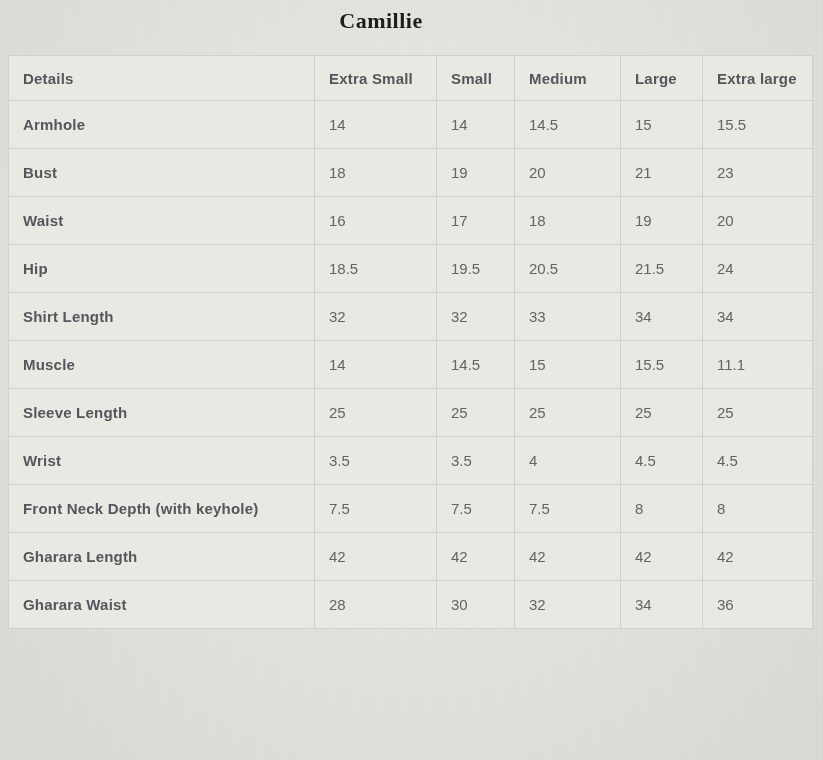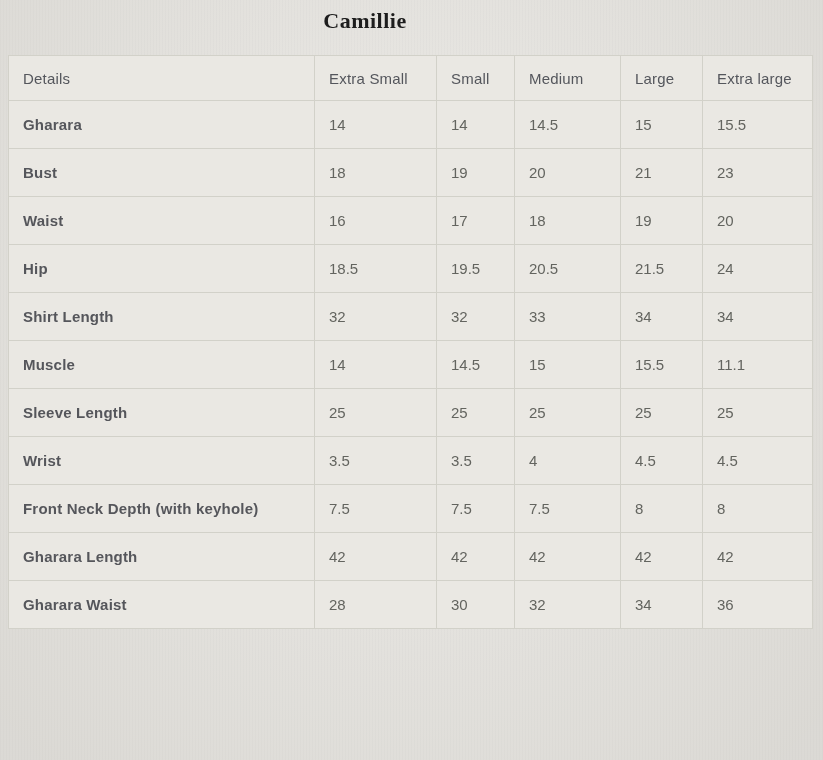--- a/index.html
+++ b/index.html
@@ -17,21 +17,21 @@
   body{
     position:relative;
     background:var(--page-bg);
     background-image:
       repeating-linear-gradient(90deg, rgba(0,0,0,0.015) 0 1px, transparent 1px 3px),
       radial-gradient(ellipse at 50% 40%, rgba(255,255,255,0.25), rgba(0,0,0,0.05) 95%);
     font-family:"Liberation Sans", sans-serif;
   }
   .page-title{
     position:absolute;
-    top:8px; left:0; width:730px;
+    top:8px; left:16px; width:730px;
     text-align:center;
     font-family:"Liberation Serif","DejaVu Serif",serif;
     font-weight:bold;
     font-size:22px;
     letter-spacing:0.5px;
     color:var(--title-text);
   }
   table.size-chart{
     position:absolute;
     left:8px; top:55px;
@@ -46,21 +46,21 @@
     text-align:left;
     vertical-align:middle;
     font-size:15px;
     padding:0 8px 0 14px;
     white-space:nowrap;
     overflow:hidden;
   }
   thead tr{height:45px;}
   tbody tr{height:48px;}
   thead th{
-    font-weight:normal;
+    font-weight:bold;
     color:var(--header-text);
     letter-spacing:0.2px;
   }
   tbody th{
     font-weight:bold;
     color:var(--label-text);
     letter-spacing:0.2px;
   }
   tbody td{
     font-weight:normal;
@@ -92,21 +92,21 @@
         <th>Details</th>
         <th>Extra Small</th>
         <th>Small</th>
         <th>Medium</th>
         <th>Large</th>
         <th>Extra large</th>
       </tr>
   </thead>
   <tbody>
       <tr>
-        <th>Gharara</th>
+        <th>Armhole</th>
         <td>14</td>
         <td>14</td>
         <td>14.5</td>
         <td>15</td>
         <td>15.5</td>
       </tr>
       <tr>
         <th>Bust</th>
         <td>18</td>
         <td>19</td>

